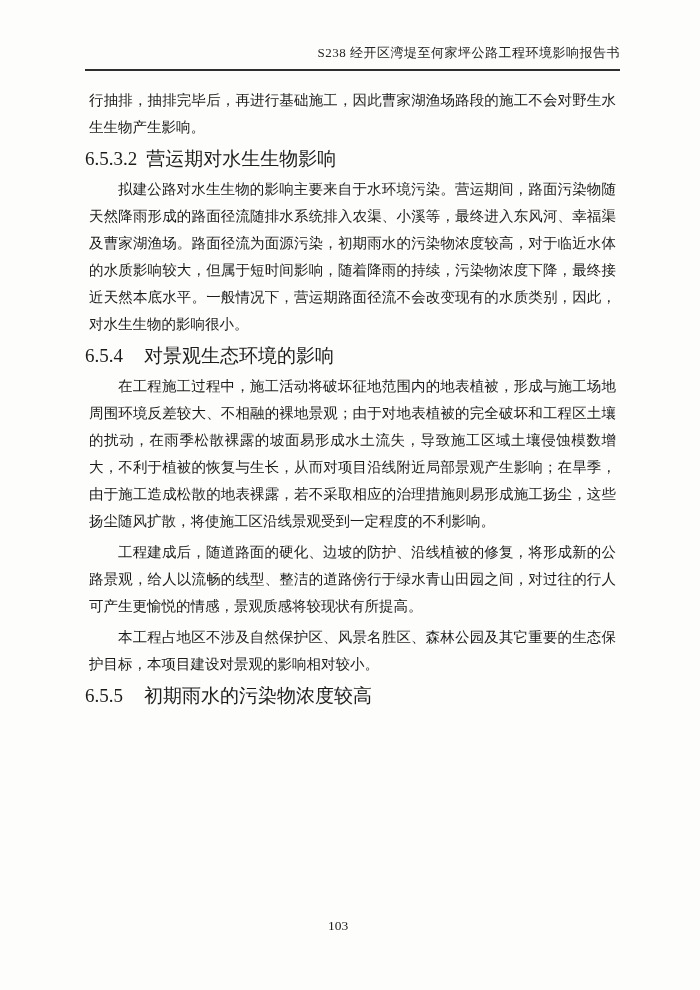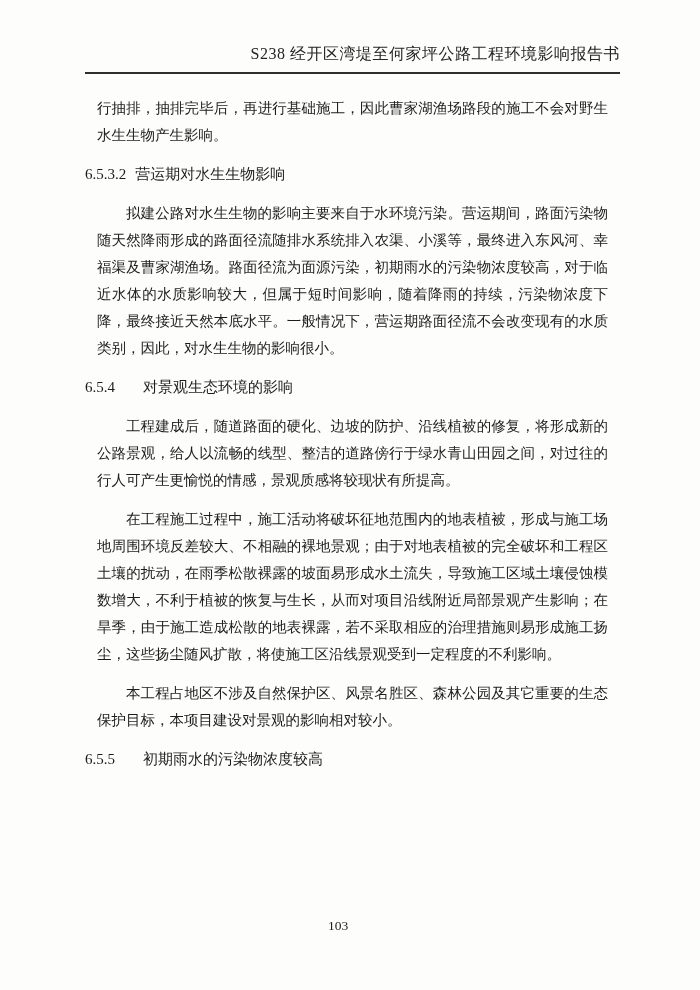--- a/index.html
+++ b/index.html
@@ -12,51 +12,51 @@
     font-family: "Liberation Serif", "DejaVu Serif", serif;
     overflow: hidden;
     box-sizing: border-box;
   }
   .header {
     position: absolute;
     top: 44px;
     left: 85px;
     right: 80px;
     text-align: right;
-    font-size: 16px;
+    font-size: 13px;
     letter-spacing: 0.5px;
     color: #242424;
     padding-bottom: 7px;
     border-bottom: 2px solid #2e2e2e;
   }
   .doc-body {
     position: absolute;
     top: 83px;
     left: 85px;
     width: 535px;
     font-size: 14.5px;
     line-height: 27px;
     text-align: justify;
     text-justify: inter-character;
     color: #1c1c1c;
   }
   .para {
-    margin: 12px;
+    margin: 4px;
     text-indent: 2em;
   }
   .para.no-indent { text-indent: 0; }
   .heading {
     margin: 0;
-    font-size: 15px;
+    font-size: 19px;
     font-weight: normal;
     line-height: 27px;
     text-align: left;
   }
   .h-title-sm { margin-left: 9px; }
-  .h-title-lg { margin-left: 28px; }
+  .h-title-lg { margin-left: 21px; }
   sup {
     font-size: 9px;
     line-height: 0;
     vertical-align: super;
   }
   .footer {
     position: absolute;
     top: 918px;
     left: 0;
     width: 676px;
@@ -82,23 +82,23 @@
     <h3 class="heading">
       <span>6.5.3.2</span><span class="h-title-sm">营运期对水生生物影响</span>
     </h3>
 
     <p class="para">拟建公路对水生生物的影响主要来自于水环境污染。营运期间，路面污染物随天然降雨形成的路面径流随排水系统排入农渠、小溪等，最终进入东风河、幸福渠及曹家湖渔场。路面径流为面源污染，初期雨水的污染物浓度较高，对于临近水体的水质影响较大，但属于短时间影响，随着降雨的持续，污染物浓度下降，最终接近天然本底水平。一般情况下，营运期路面径流不会改变现有的水质类别，因此，对水生生物的影响很小。</p>
 
     <h3 class="heading">
       <span>6.5.4</span><span class="h-title-lg">对景观生态环境的影响</span>
     </h3>
 
+    <p class="para">在工程施工过程中，施工活动将破坏征地范围内的地表植被，形成与施工场地周围环境反差较大、不相融的裸地景观；由于对地表植被的完全破坏和工程区土壤的扰动，在雨季松散裸露的坡面易形成水土流失，导致施工区域土壤侵蚀模数增大，不利于植被的恢复与生长，从而对项目沿线附近局部景观产生影响；在旱季，由于施工造成松散的地表裸露，若不采取相应的治理措施则易形成施工扬尘，这些扬尘随风扩散，将使施工区沿线景观受到一定程度的不利影响。</p>
+
     <p class="para">工程建成后，随道路面的硬化、边坡的防护、沿线植被的修复，将形成新的公路景观，给人以流畅的线型、整洁的道路傍行于绿水青山田园之间，对过往的行人可产生更愉悦的情感，景观质感将较现状有所提高。</p>
-
-    <p class="para">在工程施工过程中，施工活动将破坏征地范围内的地表植被，形成与施工场地周围环境反差较大、不相融的裸地景观；由于对地表植被的完全破坏和工程区土壤的扰动，在雨季松散裸露的坡面易形成水土流失，导致施工区域土壤侵蚀模数增大，不利于植被的恢复与生长，从而对项目沿线附近局部景观产生影响；在旱季，由于施工造成松散的地表裸露，若不采取相应的治理措施则易形成施工扬尘，这些扬尘随风扩散，将使施工区沿线景观受到一定程度的不利影响。</p>
 
     <p class="para">本工程占地区不涉及自然保护区、风景名胜区、森林公园及其它重要的生态保护目标，本项目建设对景观的影响相对较小。</p>
 
     <h3 class="heading">
       <span>6.5.5</span><span class="h-title-lg">初期雨水的污染物浓度较高</span>
     </h3>
 
 
 
   </div>

